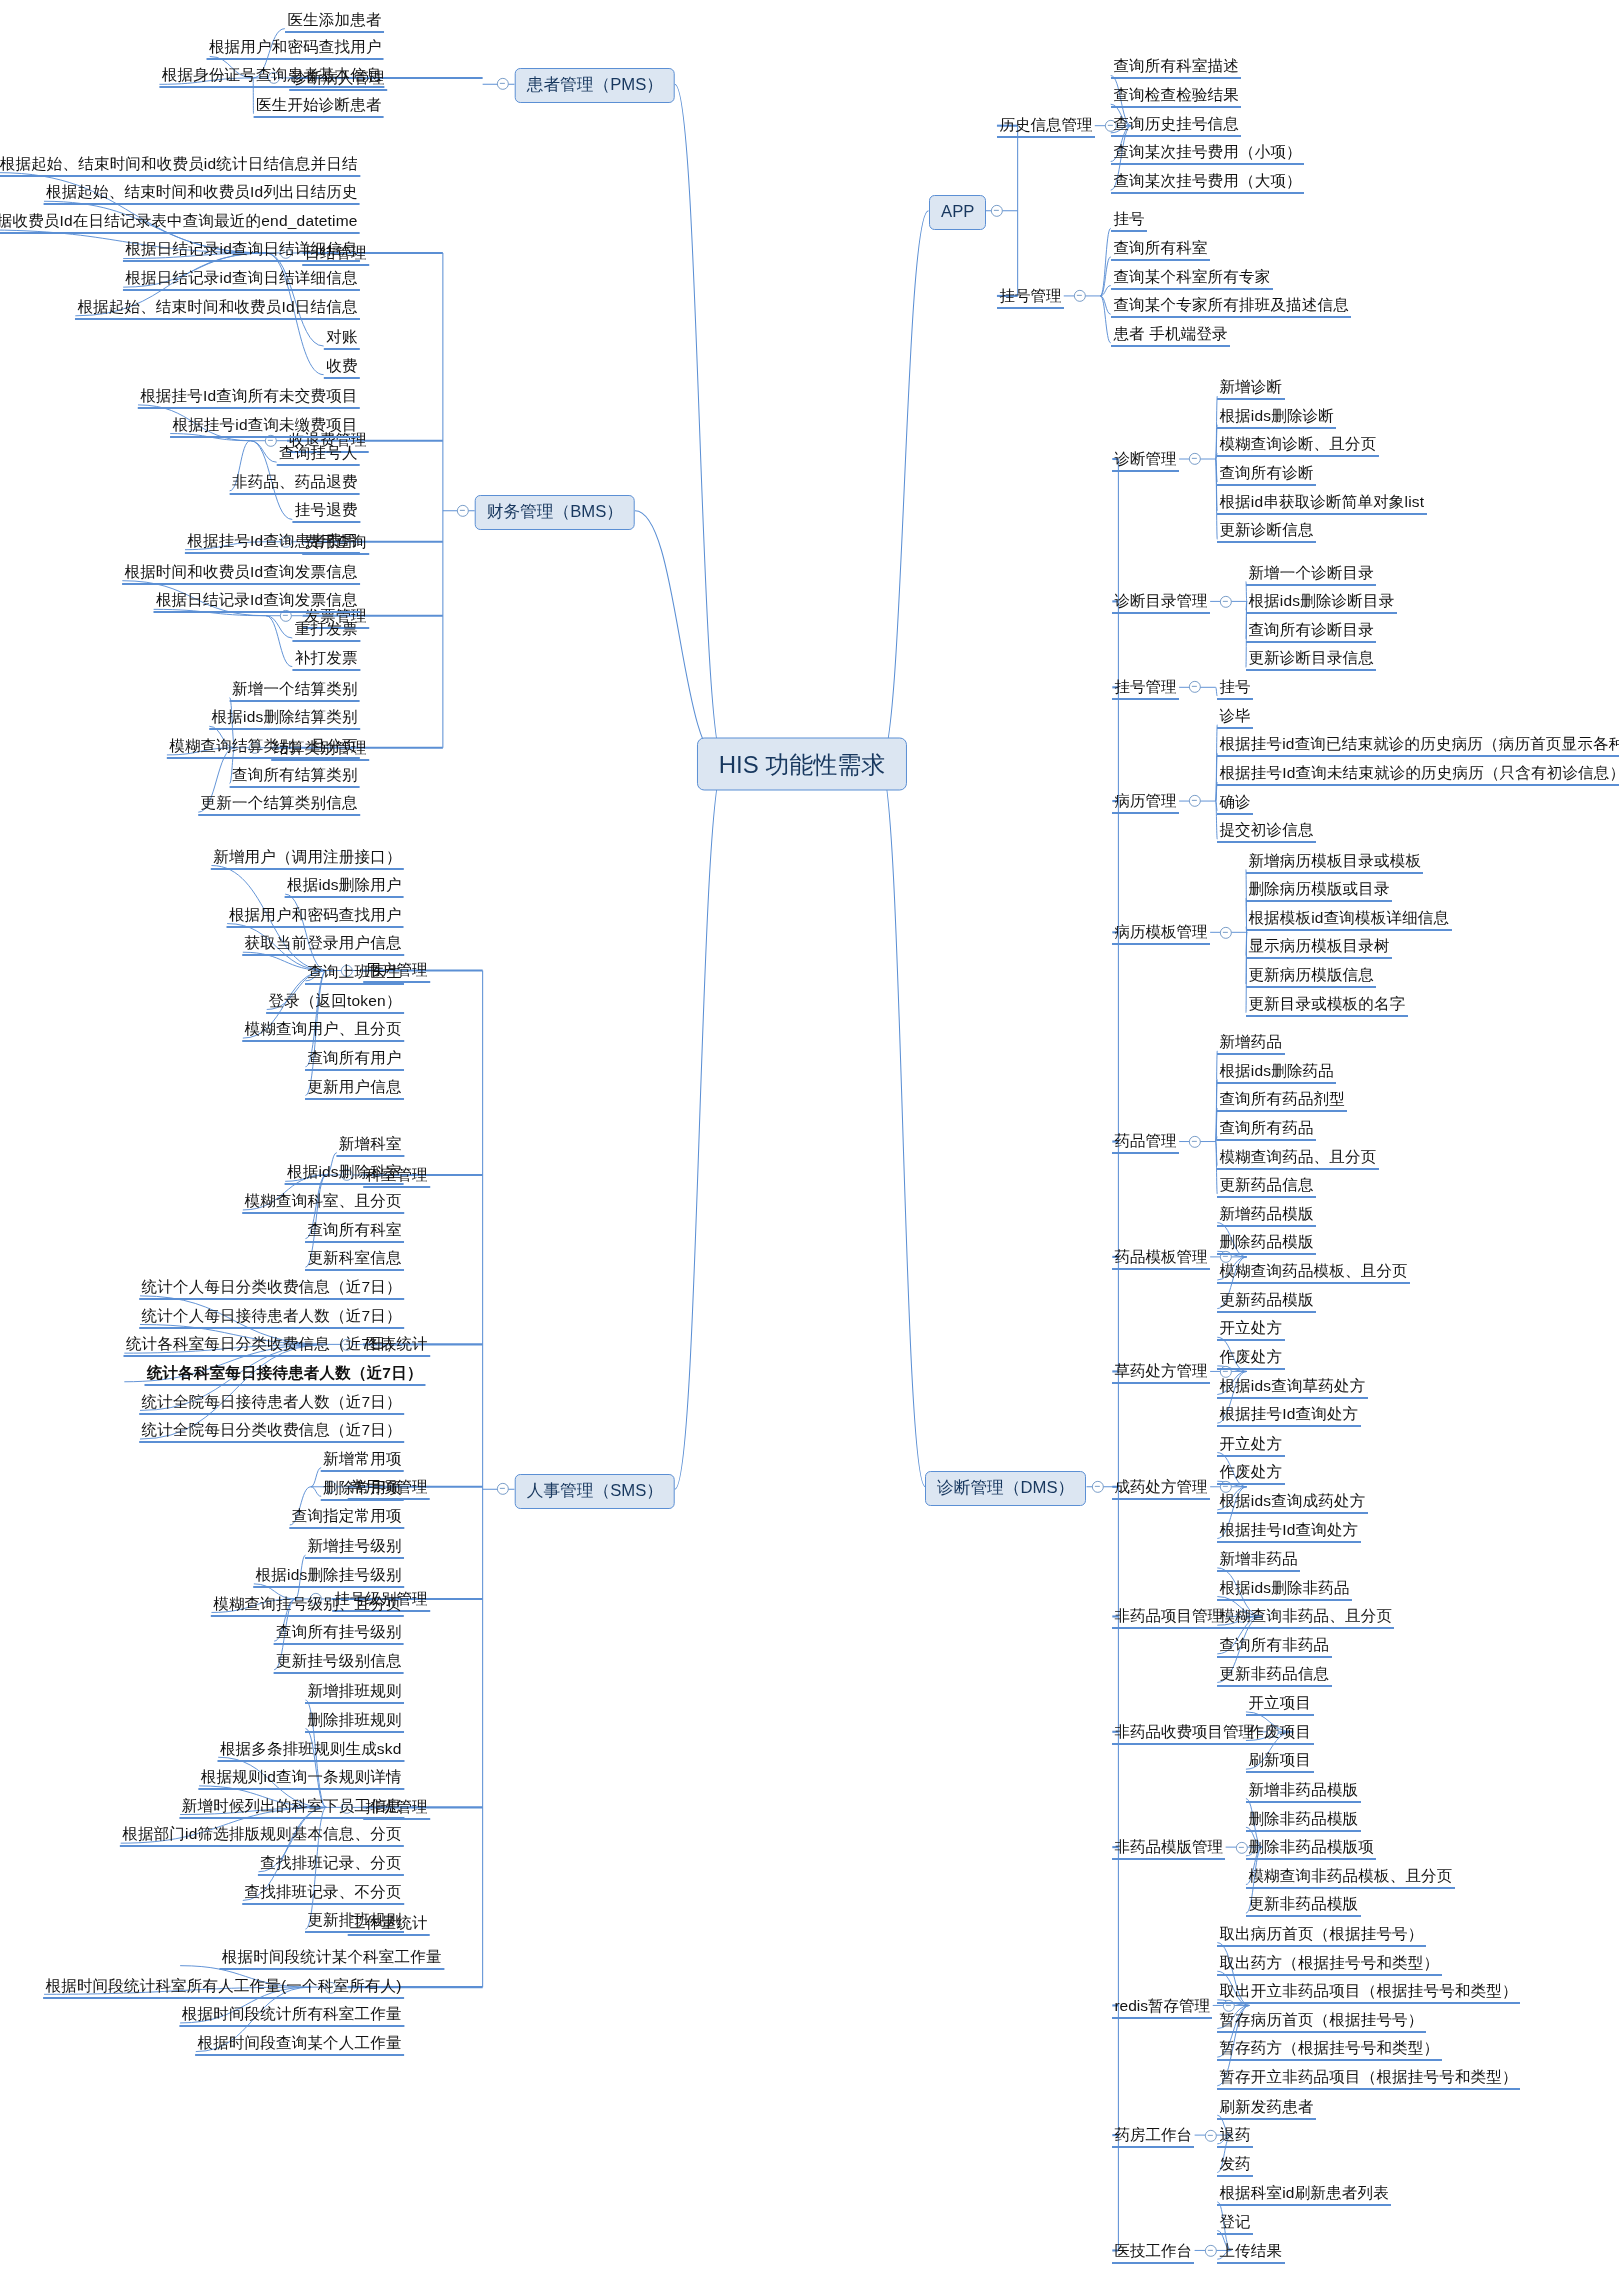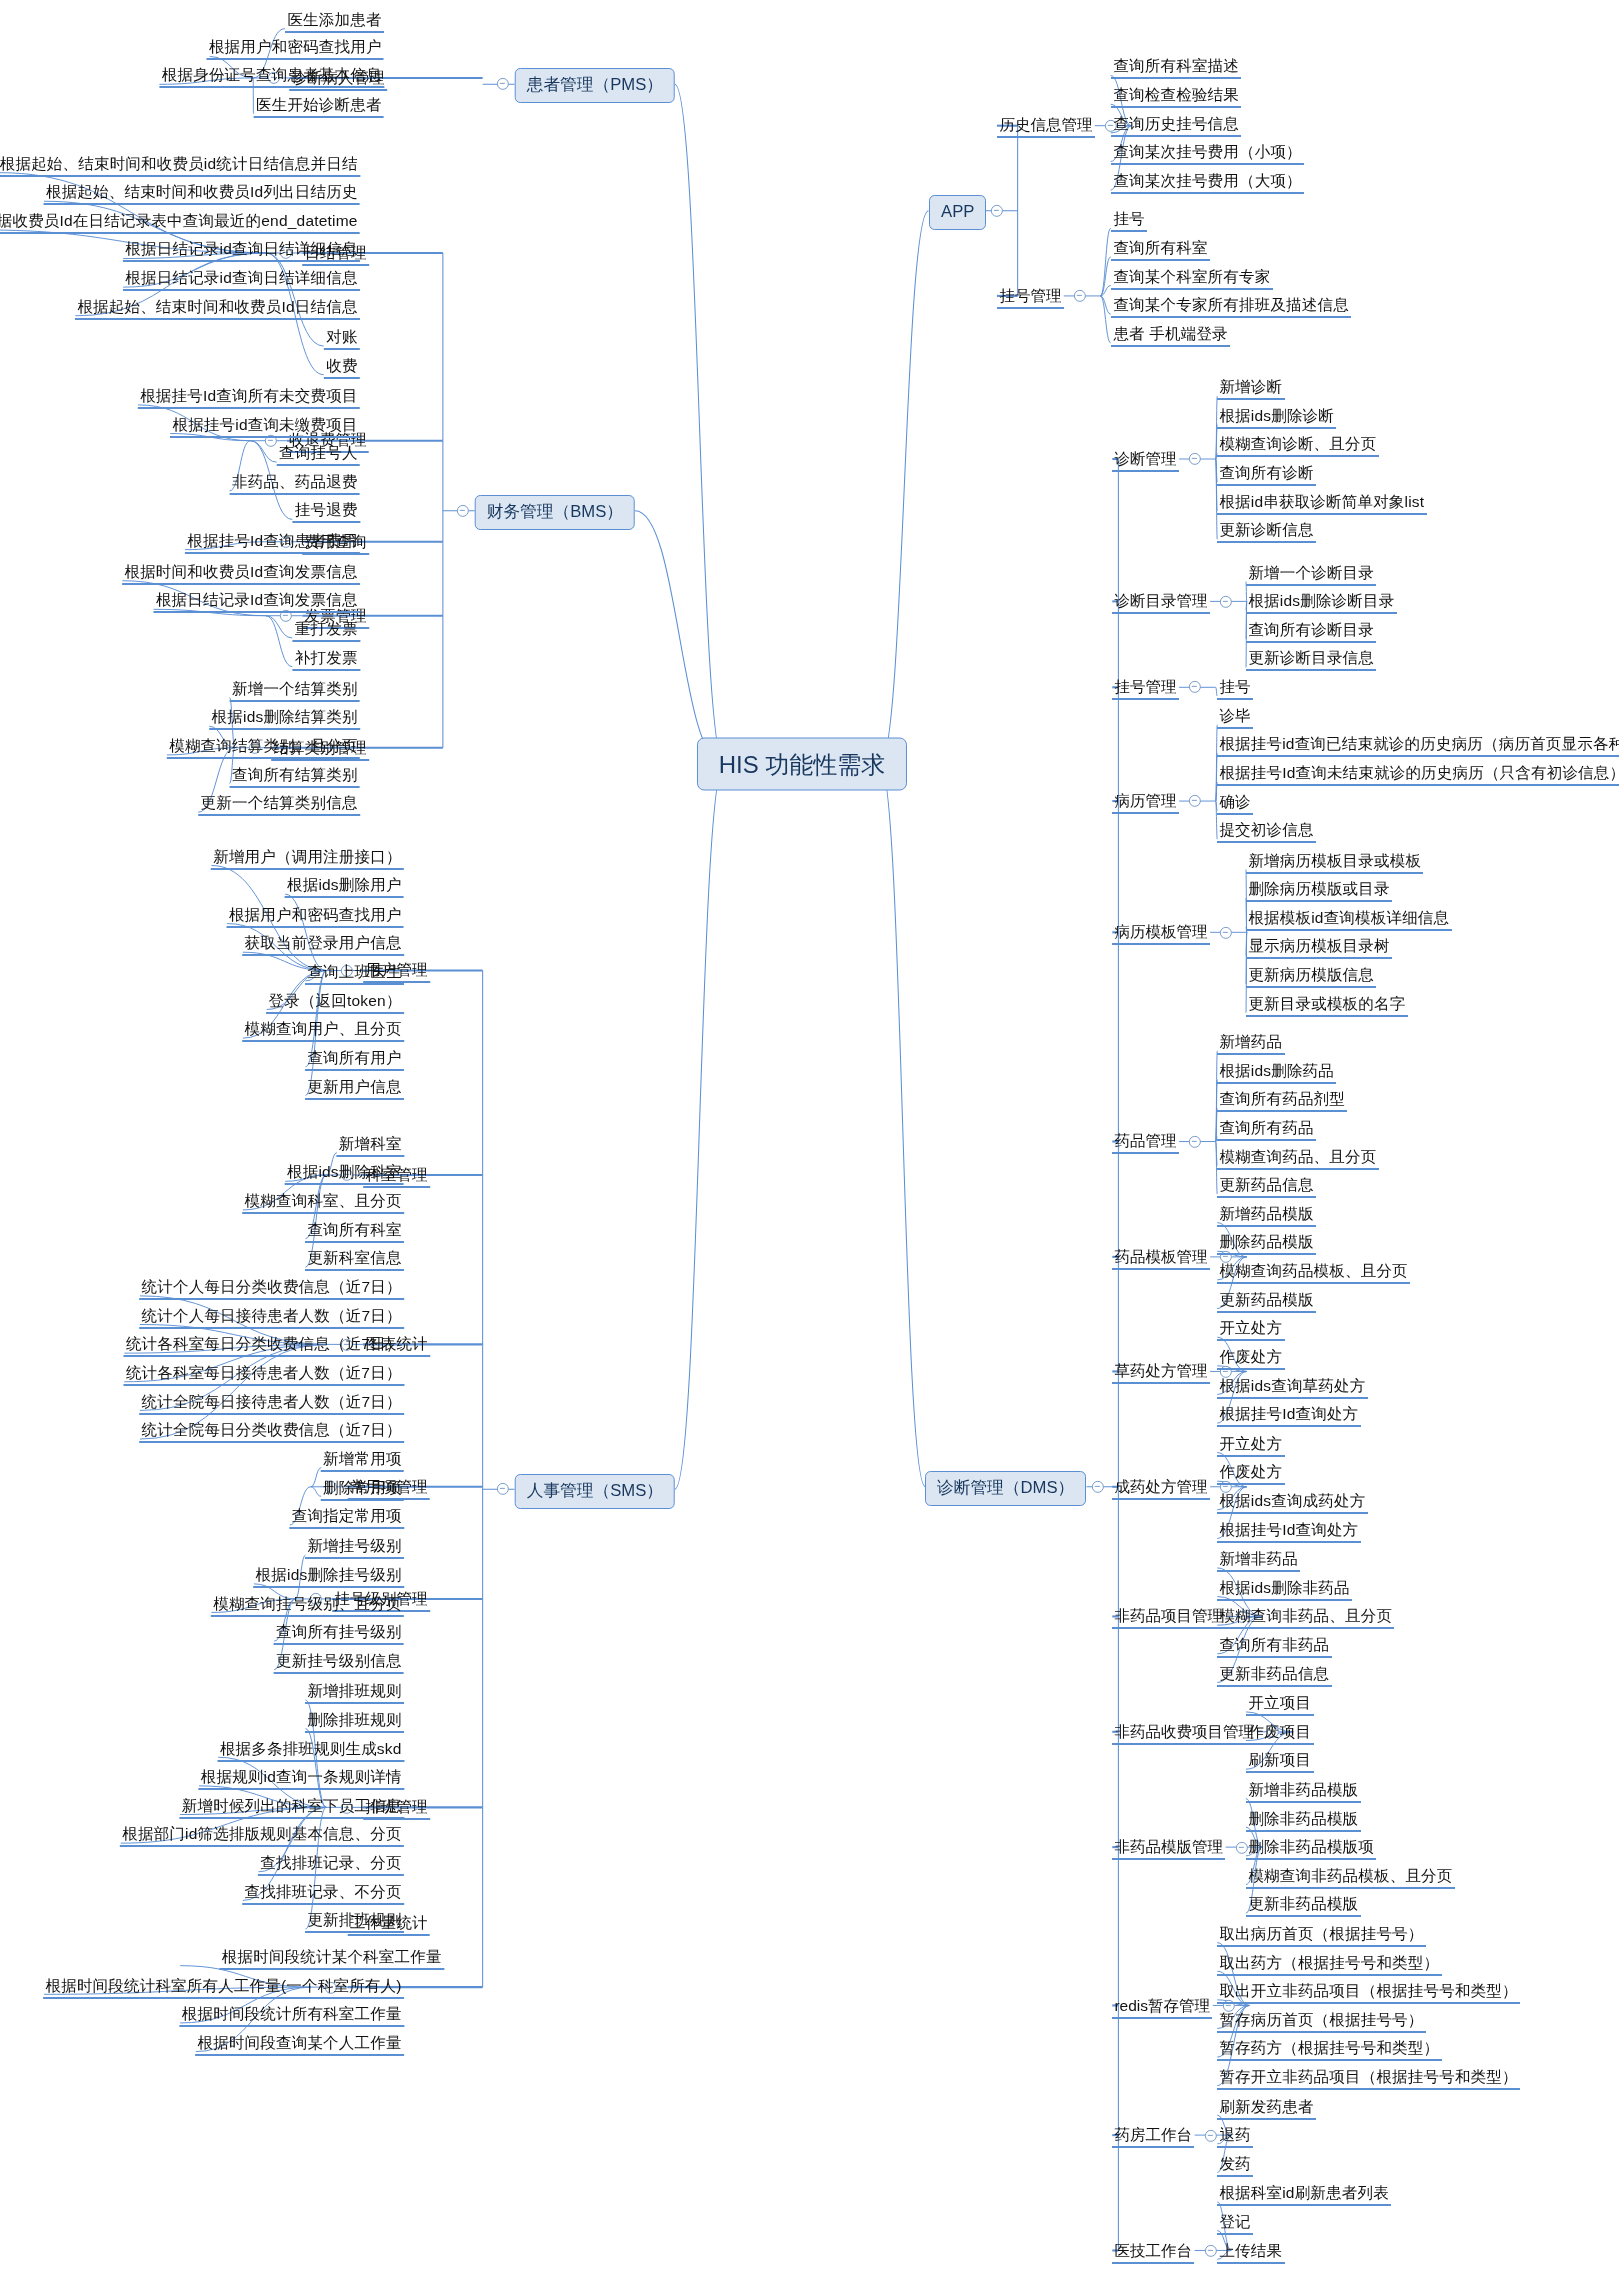--- a/index.html
+++ b/index.html
@@ -367,21 +367,21 @@
       <div class="leaf r" style="left: 404px; top: 1134px;">新增科室</div>
       <div class="leaf r" style="left: 404px; top: 1162px;">根据ids删除科室</div>
       <div class="leaf r" style="left: 404px; top: 1191px;">模糊查询科室、且分页</div>
       <div class="leaf r" style="left: 404px; top: 1220px;">查询所有科室</div>
       <div class="leaf r" style="left: 404px; top: 1248px;">更新科室信息</div>
       <div class="mid r" style="left: 430px; top: 1334px;">图表统计</div>
       <div class="toggle" style="left: 347px; top: 1345px;"></div>
       <div class="leaf r" style="left: 404px; top: 1277px;">统计个人每日分类收费信息（近7日）</div>
       <div class="leaf r" style="left: 404px; top: 1306px;">统计个人每日接待患者人数（近7日）</div>
       <div class="leaf r" style="left: 404px; top: 1334px;">统计各科室每日分类收费信息（近7日）</div>
-      <div class="leaf r" style="left: 404px; top: 1363px;">统计各科室每日接待患者人数（近7日）</div>
+      <div class="leaf r" style="left: 425px; top: 1363px; font-weight: bold;">统计各科室每日接待患者人数（近7日）</div>
       <div class="leaf r" style="left: 404px; top: 1392px;">统计全院每日接待患者人数（近7日）</div>
       <div class="leaf r" style="left: 404px; top: 1420px;">统计全院每日分类收费信息（近7日）</div>
       <div class="mid r" style="left: 430px; top: 1477px;">常用项管理</div>
       <div class="toggle" style="left: 331px; top: 1487px;"></div>
       <div class="leaf r" style="left: 404px; top: 1449px;">新增常用项</div>
       <div class="leaf r" style="left: 404px; top: 1478px;">删除常用项</div>
       <div class="leaf r" style="left: 404px; top: 1506px;">查询指定常用项</div>
       <div class="mid r" style="left: 430px; top: 1589px;">挂号级别管理</div>
       <div class="toggle" style="left: 316px; top: 1599px;"></div>
       <div class="leaf r" style="left: 404px; top: 1536px;">新增挂号级别</div>

